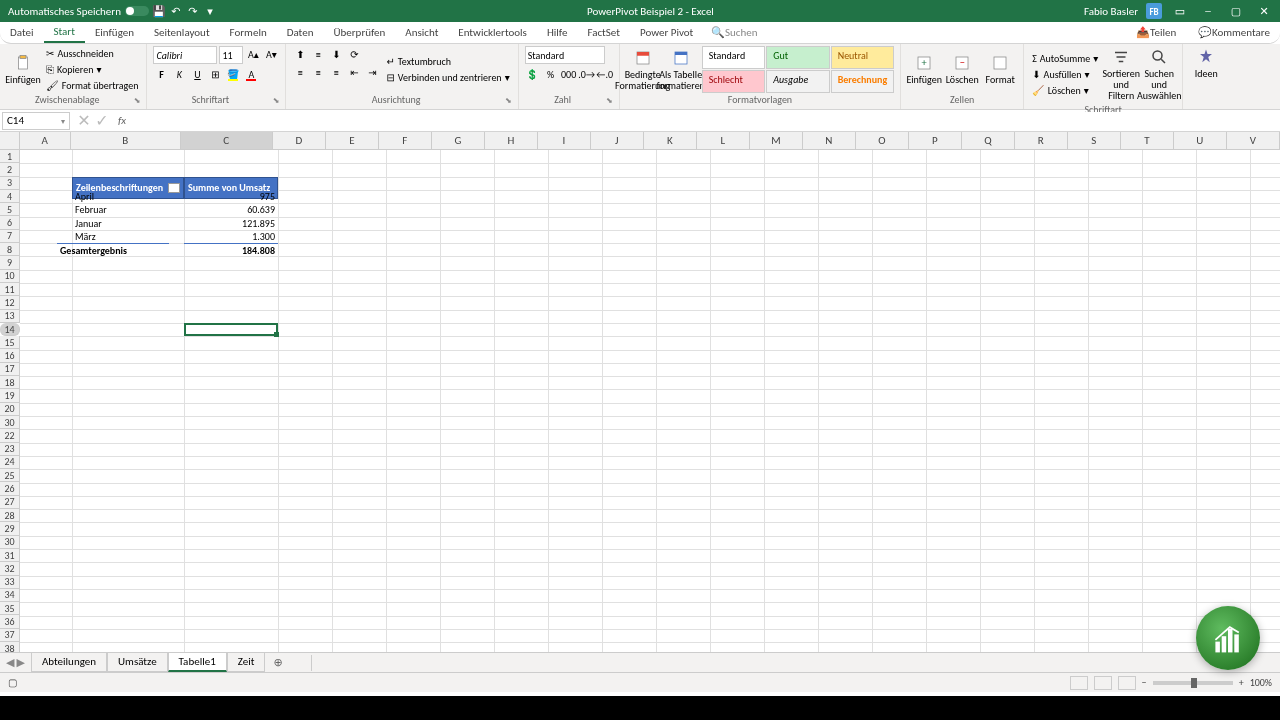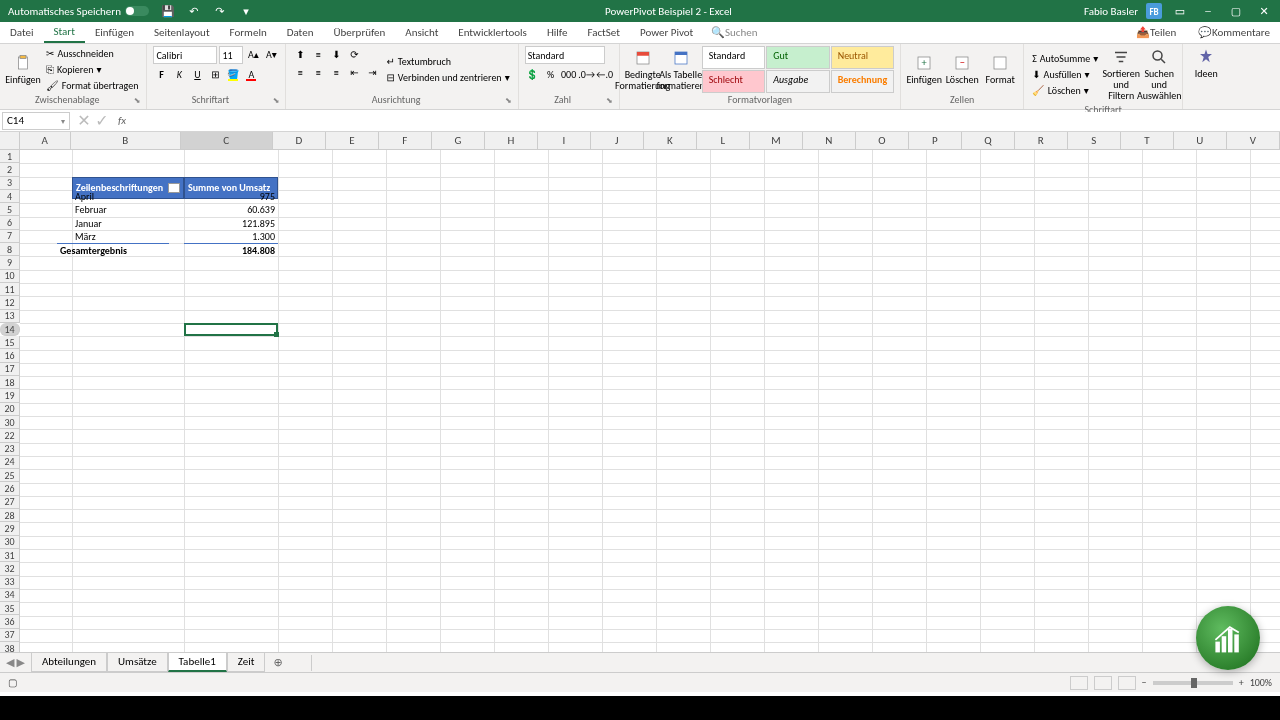--- a/index.html
+++ b/index.html
@@ -1,49 +1,49 @@
 <!DOCTYPE html>
 <html><head>
 <meta charset="utf-8">
 <style>
 * { margin: 0; padding: 0; box-sizing: border-box; font-family: 'Segoe UI', Calibri, sans-serif; }
 body { background: #fff; overflow: hidden; width: 1280px; height: 720px; position: relative; }
 
 
 .titlebar { height: 22px; background: #217346; display: flex; align-items: center; color: #fff; font-size: 11px; }
-.titlebar-left { display: flex; align-items: center; gap: 12px; padding-left: 8px; }
+.titlebar-left { display: flex; align-items: center; gap: 3px; padding-left: 8px; }
 .autosave-toggle { display: flex; align-items: center; gap: 4px; }
 .toggle-switch { width: 24px; height: 10px; background: #3a8a5f; border-radius: 5px; position: relative; }
 .toggle-switch::after { content:''; position:absolute; width:8px; height:8px; background:#fff; border-radius:50%; top:1px; left:1px; }
 .qat-icon { width: 14px; height: 14px; display: flex; align-items: center; justify-content: center; cursor: pointer; }
 .titlebar-center { flex:1; text-align: center; }
 .titlebar-right { display: flex; align-items: center; gap: 8px; padding-right: 6px; }
 .user-badge { background: #4a9cdc; width: 16px; height: 16px; border-radius: 2px; display:flex; align-items:center; justify-content:center; font-size:9px; font-weight:bold; }
 .win-btn { width: 20px; height: 14px; display:flex; align-items:center; justify-content:center; cursor:pointer; }
 
 
-.menu { height: 22px; background: #fff; border-bottom: 1px solid #d4d4d4; display: flex; align-items: stretch; font-size: 11px; color: #444; }
+.menu { height: 22px; background: #fff; border-bottom: 1px solid #d4d4d4; display: flex; align-items: stretch; font-size: 11px; color: #444; border-radius: 11px; }
 .menu-tab { padding: 0 10px; display:flex; align-items:center; cursor:pointer; }
 .menu-tab.active { border-bottom: 2px solid #217346; color: #217346; }
 .menu-spacer { flex: 1; }
 .menu-search { padding: 0 8px; display:flex; align-items:center; color:#888; }
 .menu-right { display:flex; align-items:center; gap:2px; }
 
 
 .ribbon { height: 66px; background: #f3f2f1; border-bottom: 1px solid #d4d4d4; display: flex; font-size: 10px; }
 .ribbon-group { border-right: 1px solid #e1dfdd; padding: 2px 6px; display:flex; flex-direction:column; justify-content:space-between; }
 .group-content { display:flex; gap:4px; flex:1; }
 .group-label { text-align:center; color:#666; font-size:10px; padding-bottom:1px; }
 .big-btn { width: 34px; display:flex; flex-direction:column; align-items:center; justify-content:center; gap:2px; cursor:pointer; padding:2px; }
 .big-btn svg { width: 18px; height: 18px; }
 .big-btn span { font-size:10px; text-align:center; line-height:1.1; }
 .small-row { display:flex; flex-direction:column; gap:1px; justify-content:center; }
 .small-item { display:flex; align-items:center; gap:3px; font-size:10px; cursor:pointer; padding:1px 2px; white-space:nowrap; }
 .font-select { border:1px solid #ccc; height:18px; font-size:10px; padding:0 2px; background:#fff; }
-.font-name { width: 64px; }
+.font-name { width: 64px; font-style: italic; }
 .font-size { width: 24px; }
 .btn-row { display:flex; gap:2px; }
 .toolbtn { width:16px; height:16px; border:1px solid transparent; display:flex; align-items:center; justify-content:center; cursor:pointer; font-size:10px; }
 .number-select { border:1px solid #ccc; height:18px; width:80px; font-size:10px; background:#fff; padding:0 2px; }
 .style-cell { border:1px solid #ccc; padding:2px 6px; font-size:10px; cursor:pointer; min-width:60px; }
 .style-standard { background:#fff; }
 .style-gut { background:#c6efce; color:#006100; }
 .style-neutral { background:#ffeb9c; color:#9c5700; }
 .style-schlecht { background:#ffc7ce; color:#9c0006; }
 .style-ausgabe { background:#f2f2f2; font-style:italic; }

